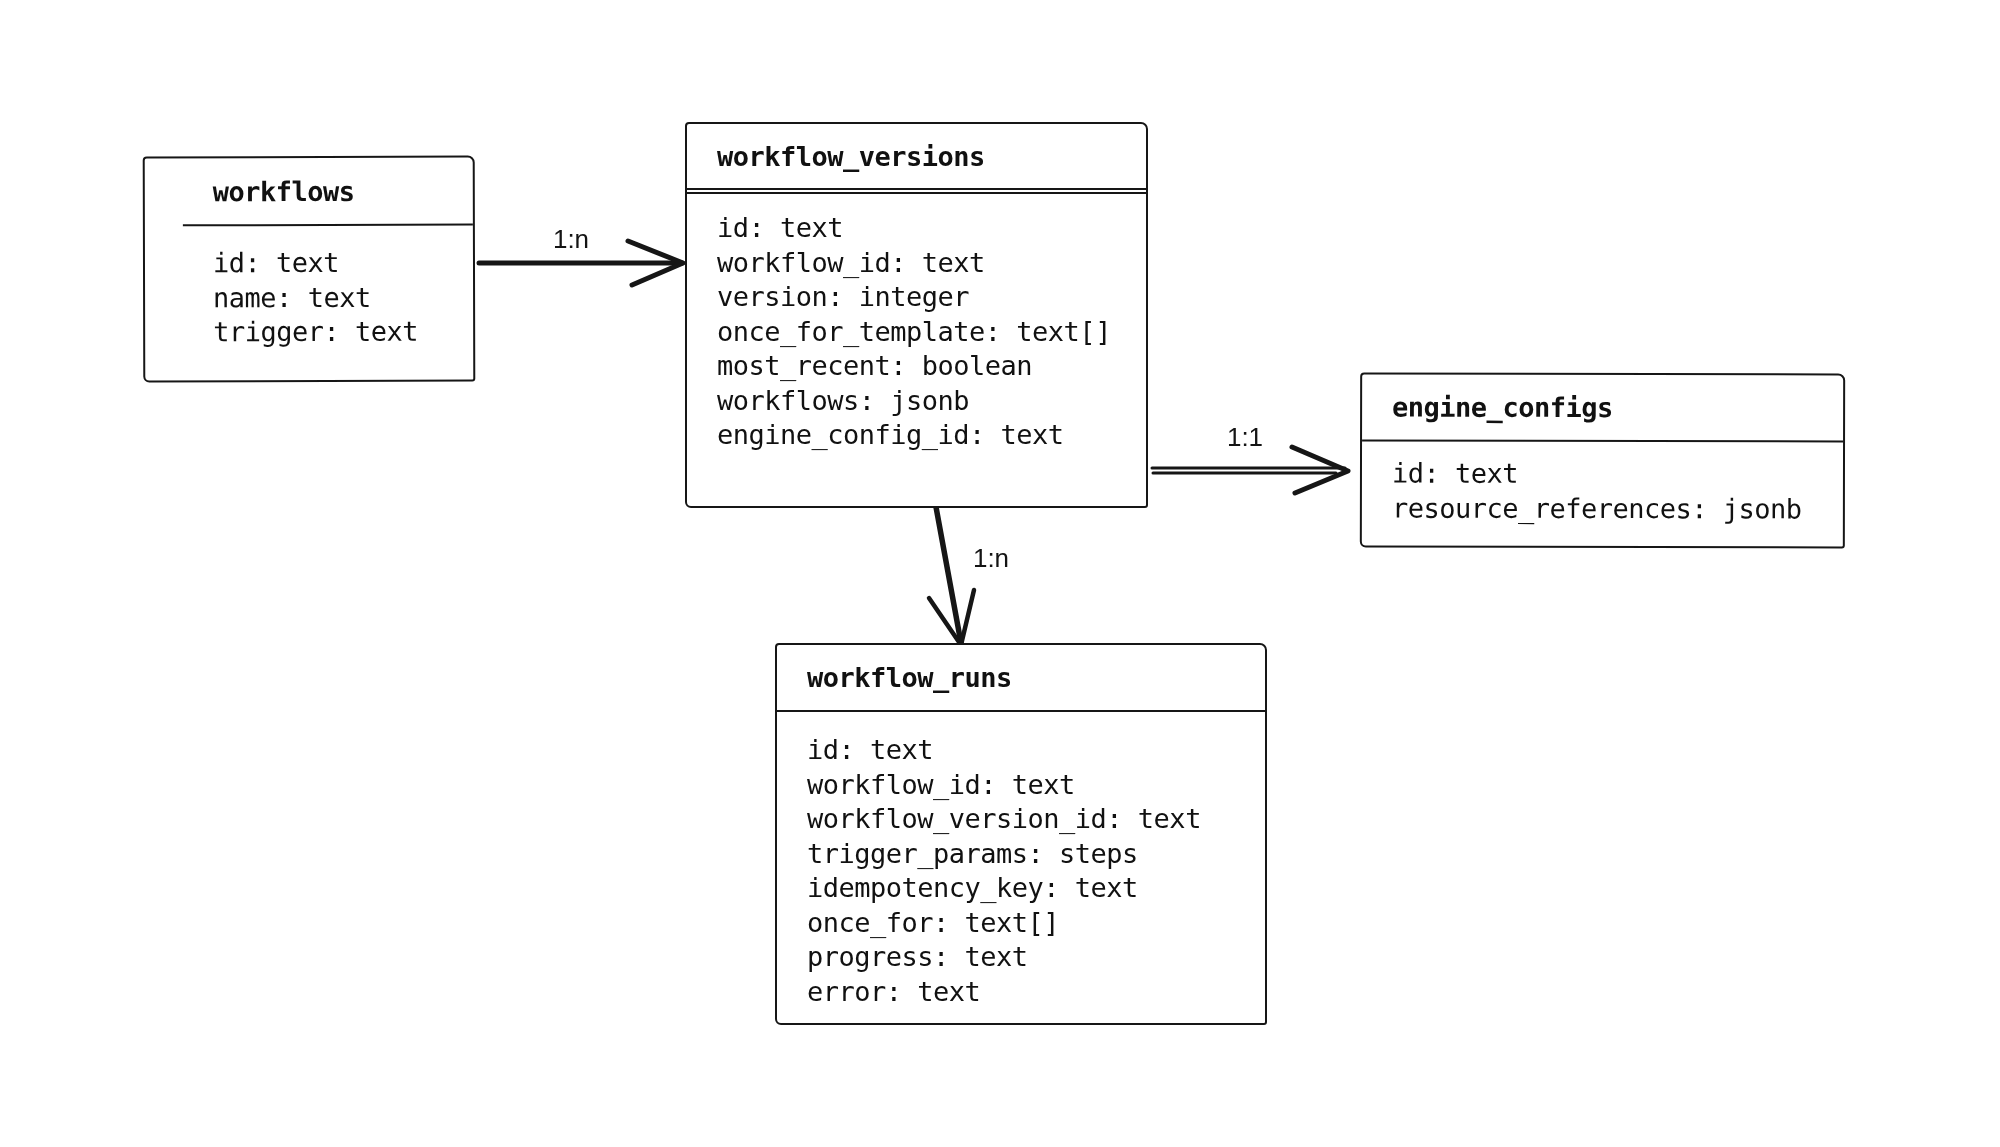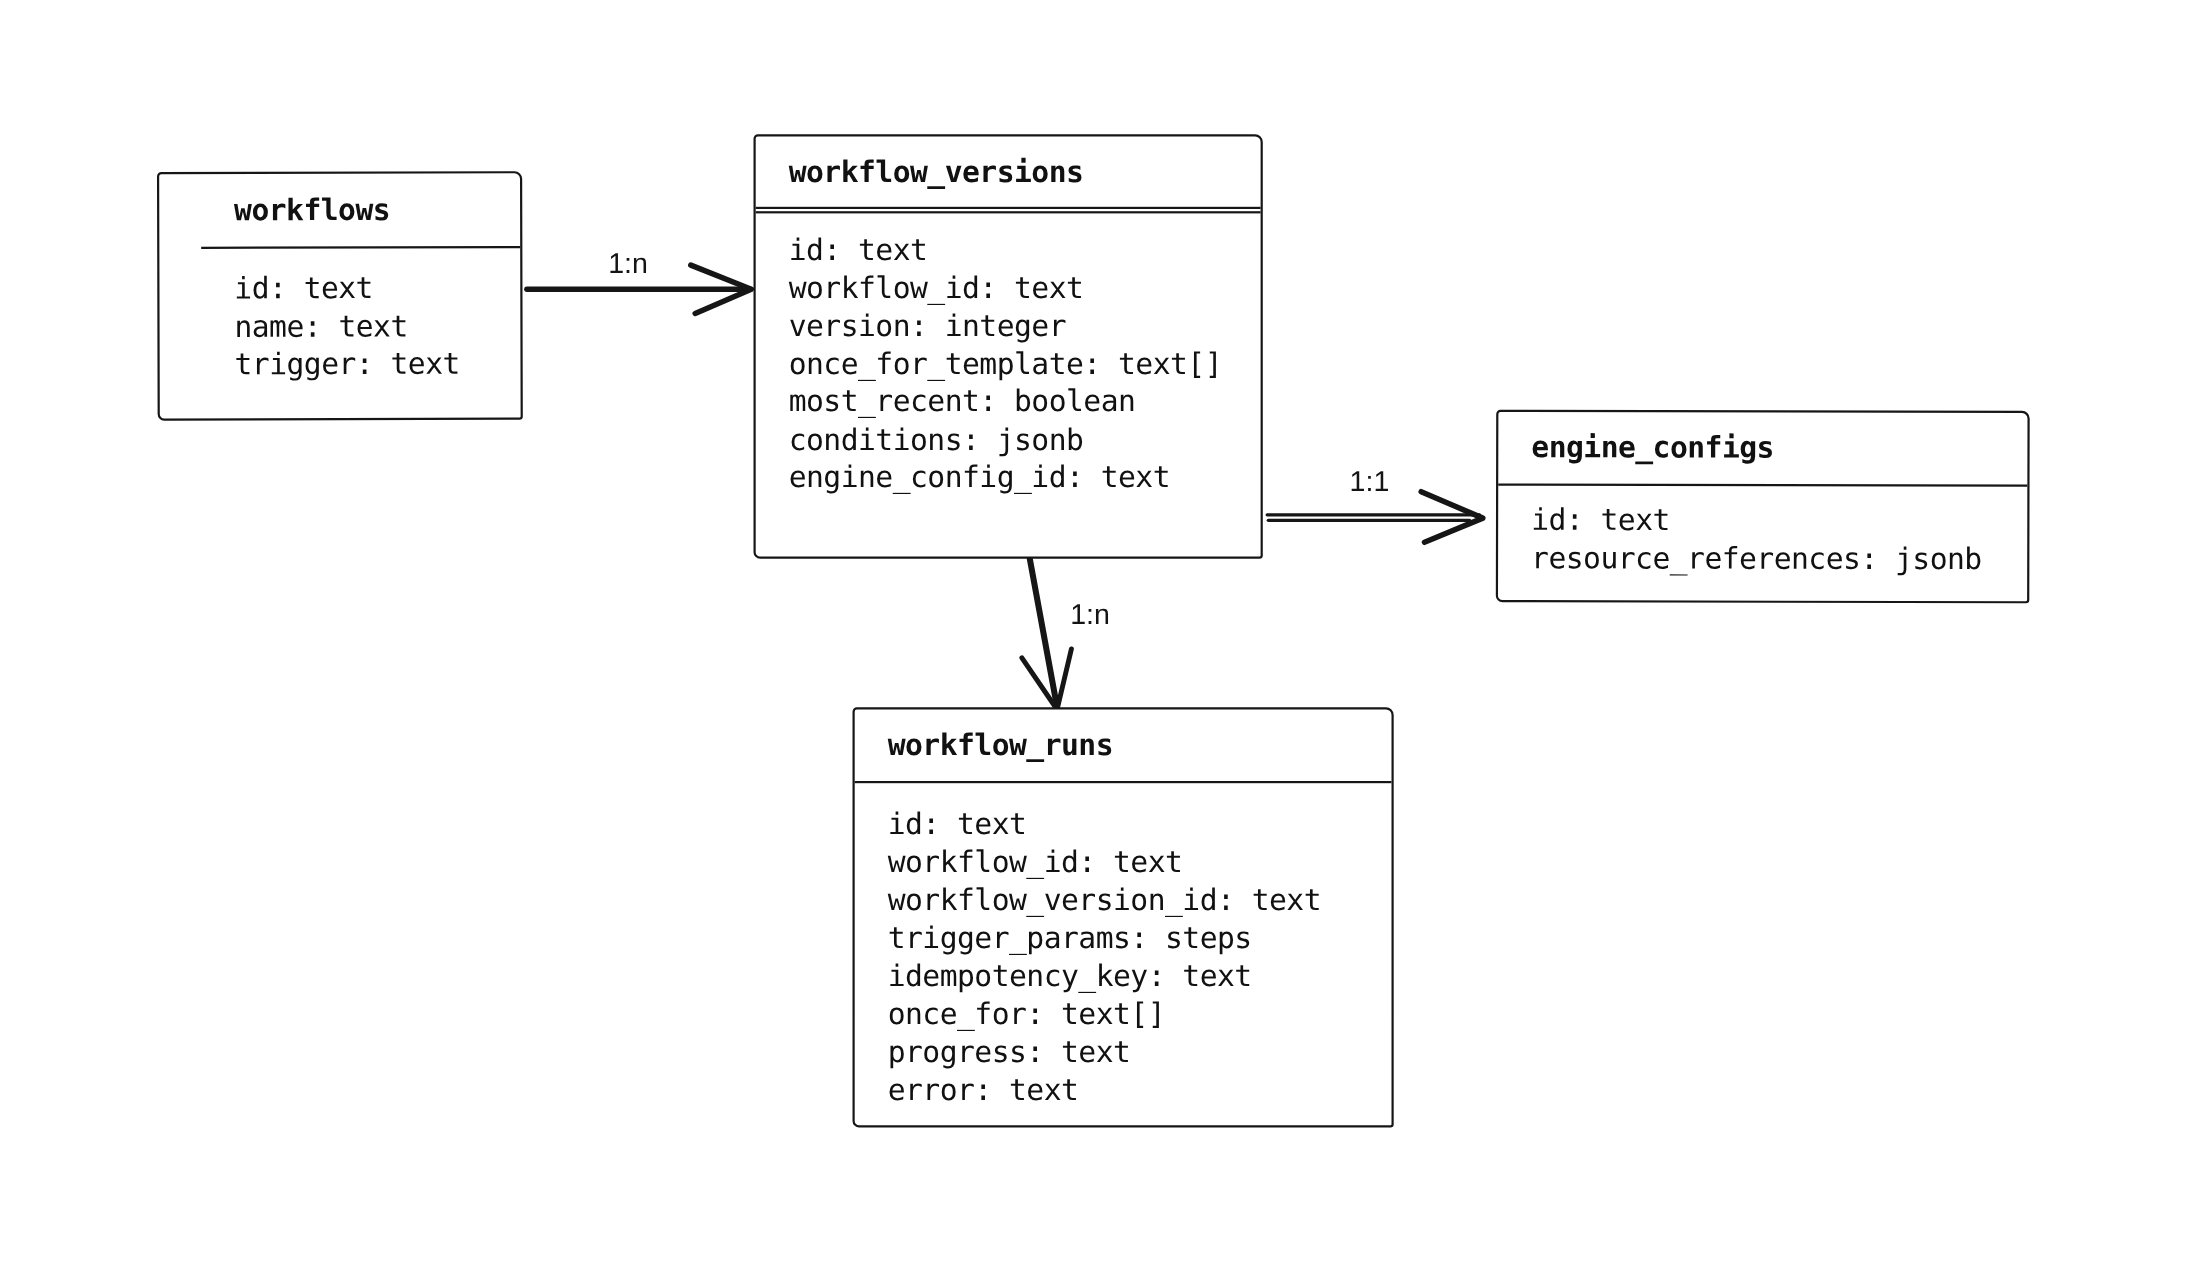--- a/index.html
+++ b/index.html
@@ -115,21 +115,21 @@
 
   <div class="table-box" id="box-workflow-versions">
     <div class="table-title">workflow_versions</div>
     <div class="table-divider double"></div>
     <div class="table-fields">
         <div class="field-row">id: text</div>
         <div class="field-row">workflow_id: text</div>
         <div class="field-row">version: integer</div>
         <div class="field-row">once_for_template: text[]</div>
         <div class="field-row">most_recent: boolean</div>
-        <div class="field-row">conditions: jsonb</div>
+        <div class="field-row">workflows: jsonb</div>
         <div class="field-row">engine_config_id: text</div>
       </div>
   </div>
 
   <div class="table-box" id="box-engine-configs">
     <div class="table-title">engine_configs</div>
     <div class="table-divider"></div>
     <div class="table-fields">
         <div class="field-row">id: text</div>
         <div class="field-row">resource_references: jsonb</div>

